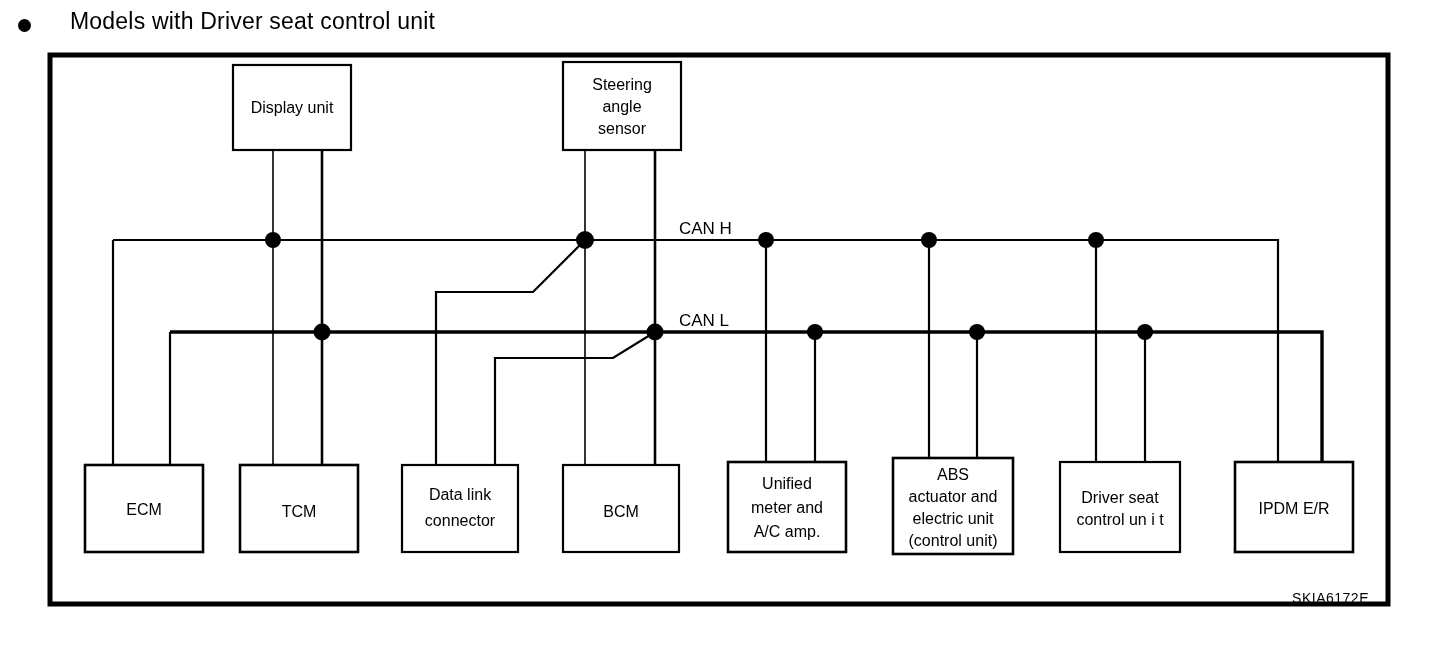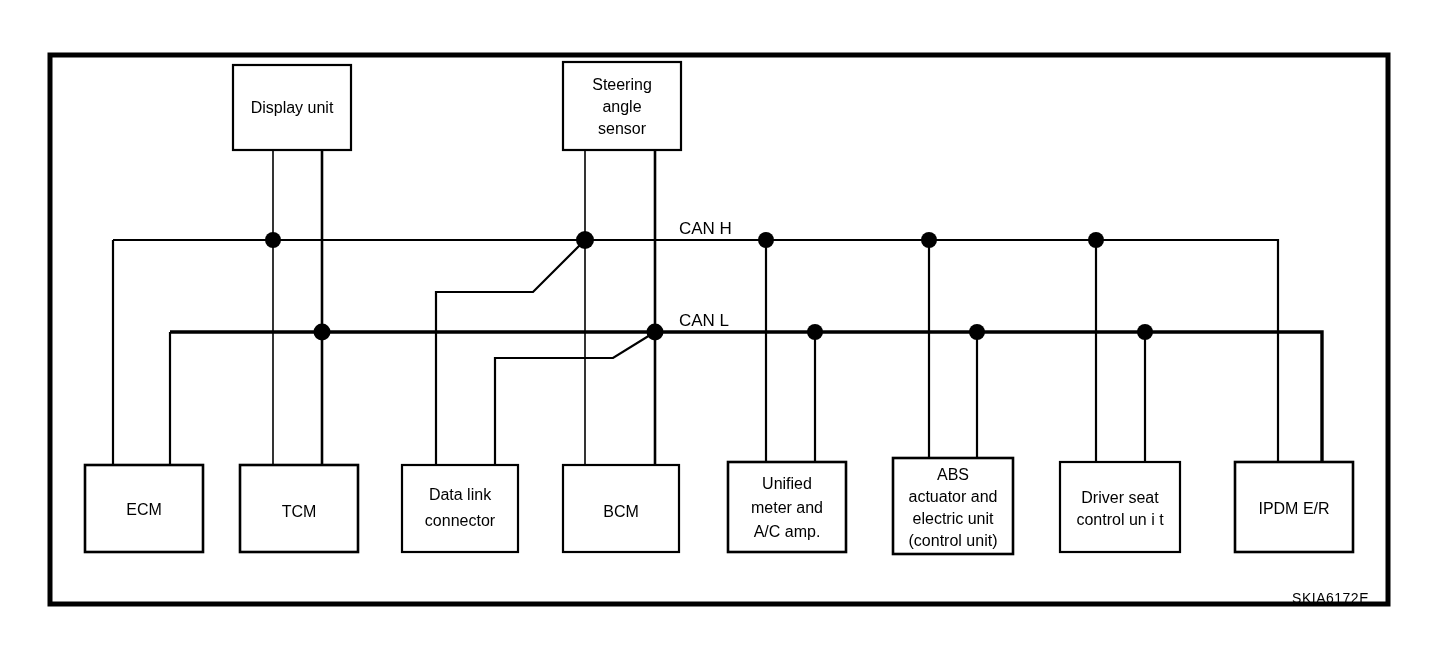--- a/index.html
+++ b/index.html
@@ -67,20 +67,24 @@
     fill: #000;
     text-anchor: end;
     letter-spacing: 0.5px;
   }
 </style>
 </head>
 <body>
 
 <div id="root">
 
+  <div class="heading-row">
+    <div class="bullet-dot"></div>
+    <div class="heading-text">Models with Driver seat control unit</div>
+  </div>
 
   <svg class="diagram" width="1440" height="648" viewBox="0 0 1440 648">
 
     <rect x="50" y="55" width="1338" height="549" fill="none" stroke="#000" stroke-width="5"></rect>
 
     <g>
       <rect x="233" y="65" width="118" height="85" fill="#fff" stroke="#000" stroke-width="2.2"></rect>
       <text class="box-label" x="292" y="113">Display unit</text>
     </g>
 

